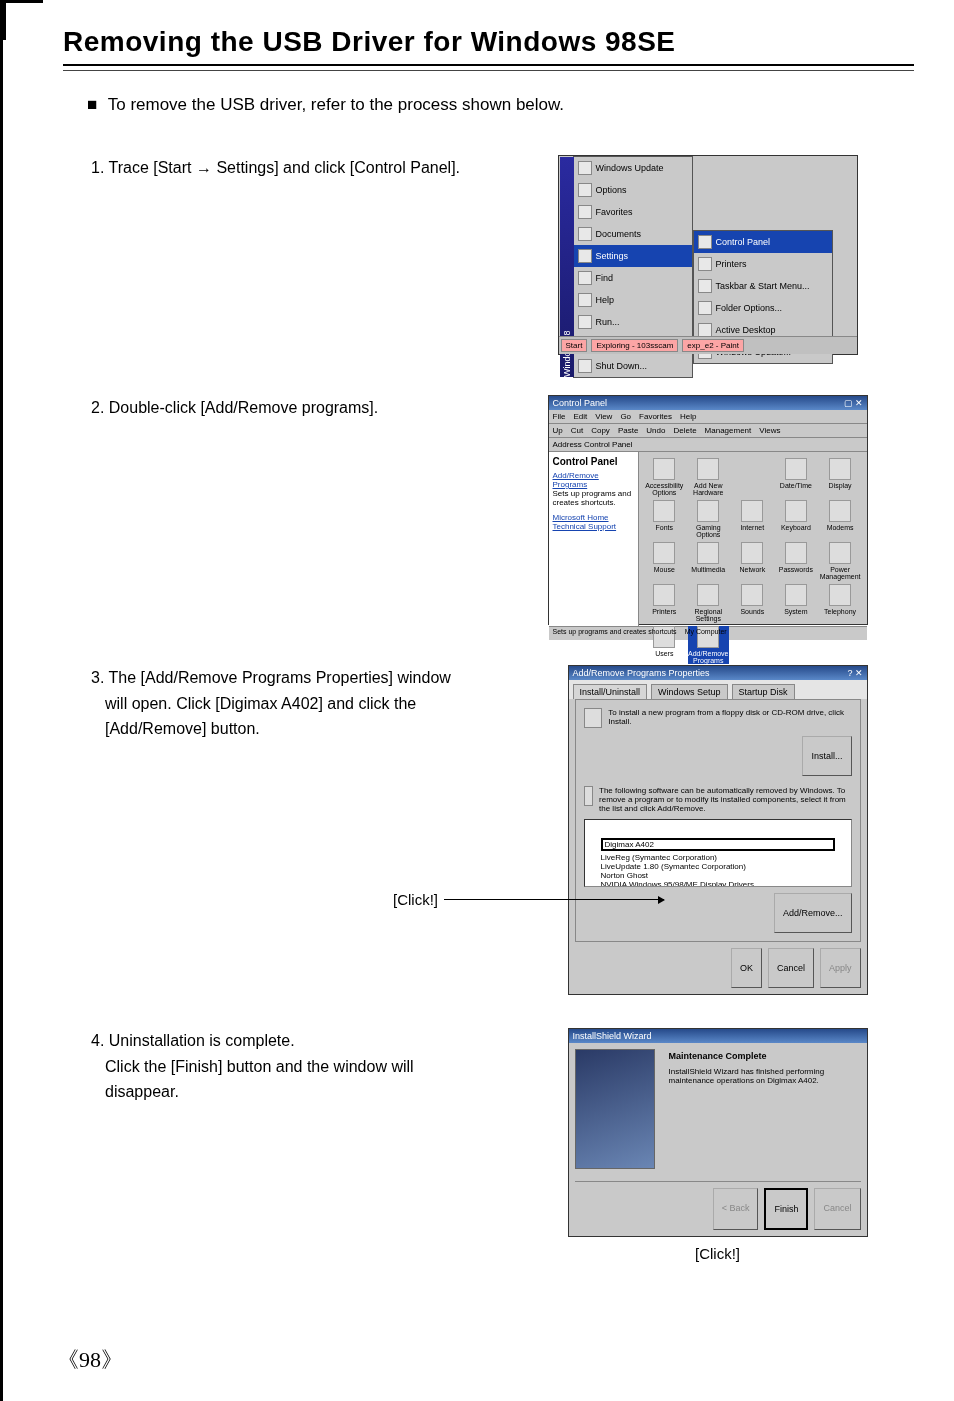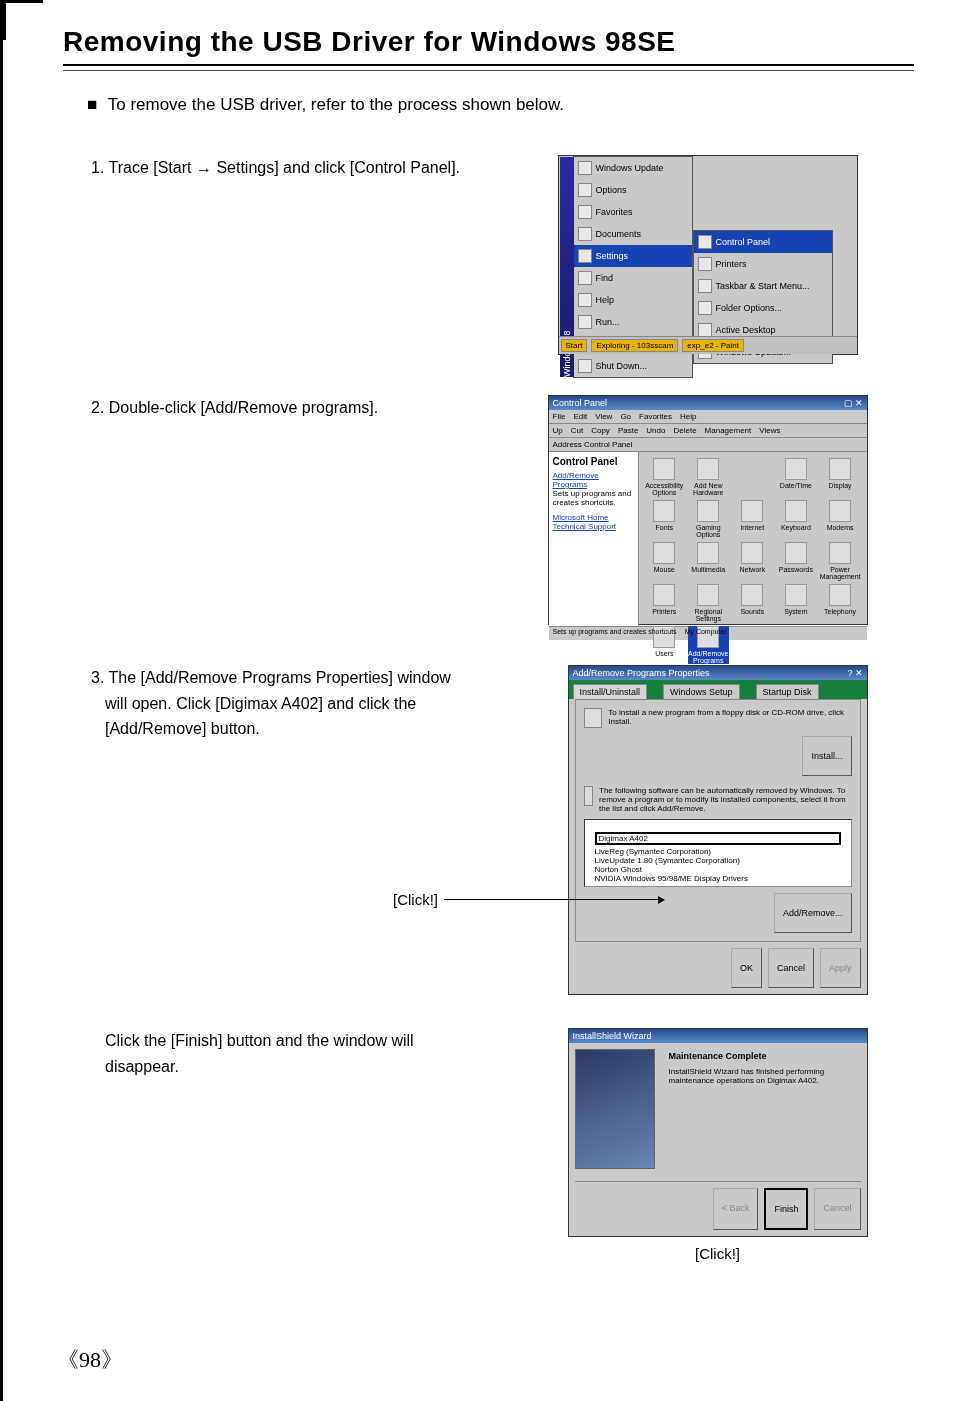--- a/index.html
+++ b/index.html
@@ -71,40 +71,40 @@
   .shot .row { display: flex; align-items: center; gap: 4px; padding: 4px 4px; }
   .shot .row .ic {
     width: 14px; height: 14px; display: inline-block; background: #e8e8e8; border: 1px solid #888;
   }
   .shot1 { width: 300px; height: 200px; position: relative; }
   .startmenu { position: absolute; left: 14px; top: 0; width: 120px; background: #c9c9c9; border: 1px solid #555; }
   .startmenu .side { position: absolute; left: -14px; top: 0; bottom: 0; width: 14px; background: linear-gradient(#1a1a6a, #2a2aa0); color: #fff; writing-mode: vertical-rl; transform: rotate(180deg); font-size: 9px; display: flex; align-items: center; justify-content: flex-start; padding-bottom: 4px;}
   .submenu { position: absolute; left: 134px; top: 74px; width: 140px; background: #c9c9c9; border: 1px solid #555; }
   .submenu .hl { background: #1644b0; color: #fff; }
   .taskbar { position: absolute; left: 0; bottom: 0; right: 0; height: 18px; background: #c0c0c0; border-top: 1px solid #888; font-size: 8px; display: flex; align-items: center; gap: 4px; padding: 0 2px; }
-  .taskbar .btn { border: 1px solid #888; background: #eab308; padding: 1px 4px; }
+  .taskbar .btn { border: 1px solid #888; background: #fca5a5; padding: 1px 4px; }
 
   .shot2 { width: 320px; height: 230px; }
   .titlebar { background: linear-gradient(#264a8a, #5a88c8); color: #fff; font-size: 9px; padding: 2px 4px; display: flex; justify-content: space-between; }
   .toolbar { background: #c9c9c9; border-bottom: 1px solid #888; font-size: 8px; padding: 2px 4px; display: flex; gap: 8px; }
   .cppane { display: flex; height: calc(100% - 54px); }
   .cpside { width: 90px; background: #fff; border-right: 1px solid #888; padding: 4px; font-size: 8px; }
   .cpside b { font-size: 10px; display: block; margin-bottom: 4px; }
   .cpgrid { flex:1; display: grid; grid-template-columns: repeat(5, 1fr); gap: 4px; padding: 6px; font-size: 7px; text-align: center; }
   .cpitem .ic2 { width: 22px; height: 22px; margin: 0 auto 2px; background: #ddd; border: 1px solid #999; }
   .cpitem.hl { background: #1644b0; color: #fff; }
   .statusbar { height: 14px; border-top: 1px solid #888; font-size: 7px; padding: 1px 4px; background: #c9c9c9; display: flex; gap: 8px; }
 
   .shot3 { width: 300px; background: #c9c9c9; }
-  .tabs { display: flex; font-size: 9px; background: #15803d; padding: 4px 4px 0 4px; gap: 16px; }
+  .tabs { display: flex; font-size: 9px; background: #e5e5e5; padding: 4px 4px 0 4px; gap: 4px; }
   .tab { border: 1px solid #888; border-bottom: none; background: #c9c9c9; padding: 2px 6px; }
   .tab.active { background: #d6d6d6; }
   .panel { margin: 0 6px 6px 6px; border: 1px solid #888; padding: 8px; font-size: 8px; background: #c9c9c9; }
   .panel .txt { margin-bottom: 6px; }
-  .listbox { border: 1px inset #888; background: #fff; font-size: 8px; padding: 10px; height: 68px; overflow: hidden; }
+  .listbox { border: 1px inset #888; background: #fff; font-size: 8px; padding: 16px; height: 68px; overflow: hidden; }
   .hlrow { border: 2px solid #000; padding: 0 2px; margin: 2px 0; }
   .winbtn { border: 1px outset #aaa; background: #c9c9c9; padding: 14px 8px; font-size: 9px; display: inline-block; cursor: pointer; }
   .rowbtns { display: flex; justify-content: flex-end; gap: 6px; margin: 6px; }
 
   .shot4 { width: 300px; background: #c9c9c9; }
   .wizbody { display: flex; }
   .wizimg { width: 80px; height: 120px; background: linear-gradient(160deg,#2a3a66,#6a86b4); border: 1px solid #666; margin: 6px; }
   .wiztxt { flex:1; font-size: 8px; padding: 8px; }
   .wiztxt b { font-size: 9px; display: block; margin-bottom: 6px; }
 
@@ -347,20 +347,21 @@
     </div>
   </div>
   <div class="click-annot" style="margin-top:-110px;margin-bottom:80px;">
     <span>[Click!]</span>
     <div class="line" style="width:220px;flex:none;"></div>
   </div>
 </div>
 
 <div class="step">
   <div class="step-text" style="flex:0 0 440px;">
+    <div>4. Uninstallation is complete.</div>
     <div style="padding-left:14px;">Click the [Finish] button and the window will</div>
     <div style="padding-left:14px;">disappear.</div>
   </div>
   <div class="step-img">
     <div class="shot shot4">
       <div class="titlebar">
           <span>InstallShield Wizard</span>
         </div>
       <div class="wizbody">
         <div class="wizimg"></div>

